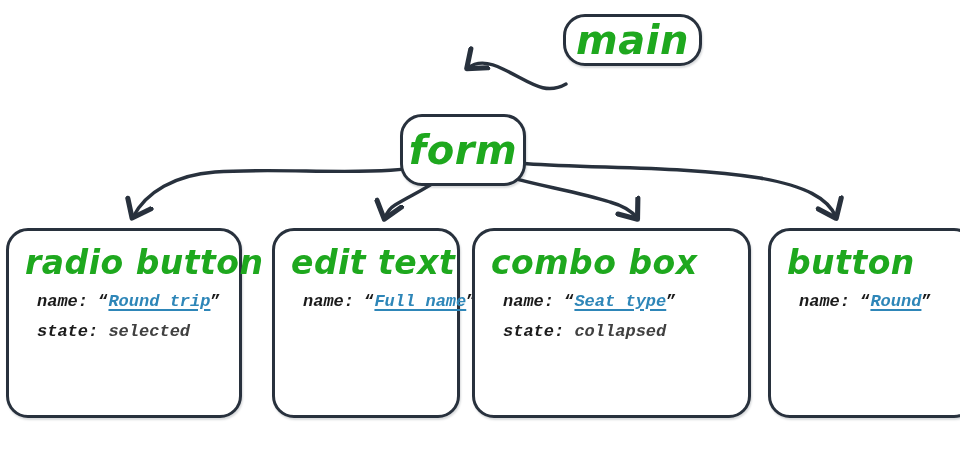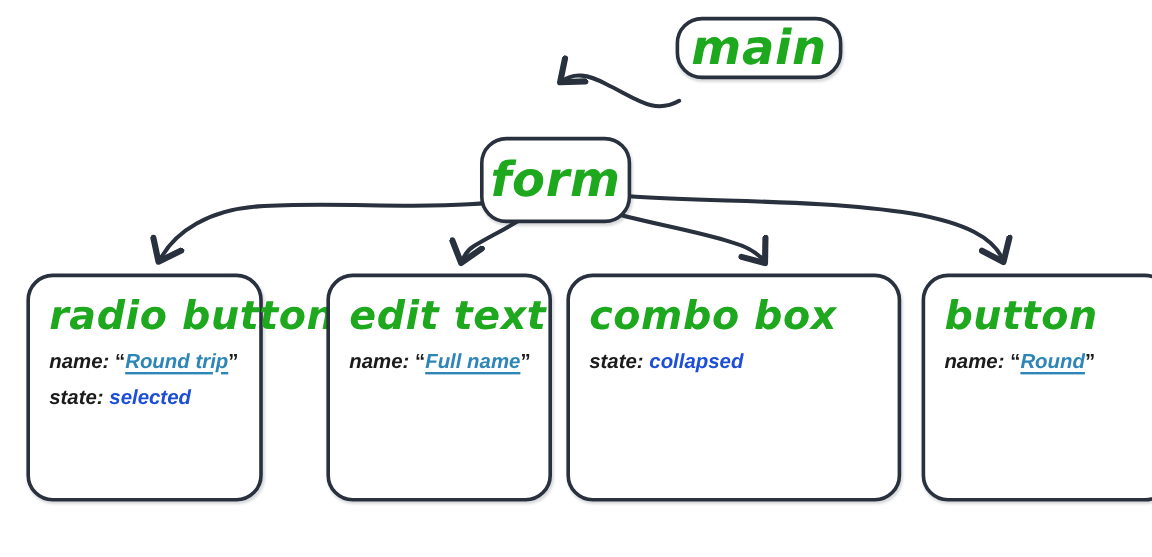--- a/index.html
+++ b/index.html
@@ -50,42 +50,43 @@
   }
   #node-main  { left: 563px; top: 14px;  width: 139px; height: 52px; }
   #node-form  { left: 400px; top: 82px;  width: 126px; height: 72px; margin-top: 32px; }
 
   
   .node-leaf {
     top: 228px;
     height: 190px;
     padding: 10px 14px 0 16px;
   }
-  #node-radio-button { left: 22px;  width: 197px; }
+  #node-radio-button { left: 6px;  width: 236px; }
   #node-edit-text    { left: 272px; width: 188px; }
   #node-combo-box    { left: 472px; width: 279px; }
   #node-button       { left: 768px; width: 208px; }
 
   .node-leaf .node-title {
     font-size: 33px;
     line-height: 40px;
     margin: 2px 0 4px 0;
   }
   .attr-list {
     margin: 0;
     padding: 0;
     list-style: none;
   }
   .attr {
-    font-family: Liberation Sans, sans-serif;
+    font-family: Liberation Mono, monospace;
     font-style: italic;
     font-size: 17px;
     line-height: 30px;
     color: #1b1b1b;
     white-space: nowrap;
+    margin-left: 12px;
   }
   .attr-key {
     color: #1b1b1b;
     font-style: italic;
     font-weight: 600;
   }
   .quote {
     color: #1b1b1b;
     font-weight: 700;
     font-style: normal;
@@ -93,21 +94,21 @@
   }
   .val-name {
     color: #2e86b8;
     text-decoration: underline;
     text-decoration-thickness: 1.5px;
     text-underline-offset: 2.5px;
     font-style: italic;
     font-weight: 600;
   }
   .val-state {
-    color: #1d4ed8;
+    color: #404040;
     font-style: italic;
     font-weight: 600;
   }
   .val-value {
     color: #8a2be2;
     font-style: italic;
     font-weight: 800;
   }
 </style>
 </head>
@@ -162,20 +163,24 @@
         <span class="attr-key">name:</span>
         <span class="quote">“</span><span class="val-name">Full name</span><span class="quote">”</span>
       </li>
     </ul>
   </div>
 
   <div class="node node-leaf" id="node-combo-box">
     <div class="node-title">combo box</div>
     <ul class="attr-list">
       <li class="attr">
+        <span class="attr-key">name:</span>
+        <span class="quote">“</span><span class="val-name">Seat type</span><span class="quote">”</span>
+      </li>
+      <li class="attr">
         <span class="attr-key">state:</span>
         <span class="val-state">collapsed</span>
       </li>
     </ul>
   </div>
 
   <div class="node node-leaf" id="node-button">
     <div class="node-title">button</div>
     <ul class="attr-list">
       <li class="attr">

